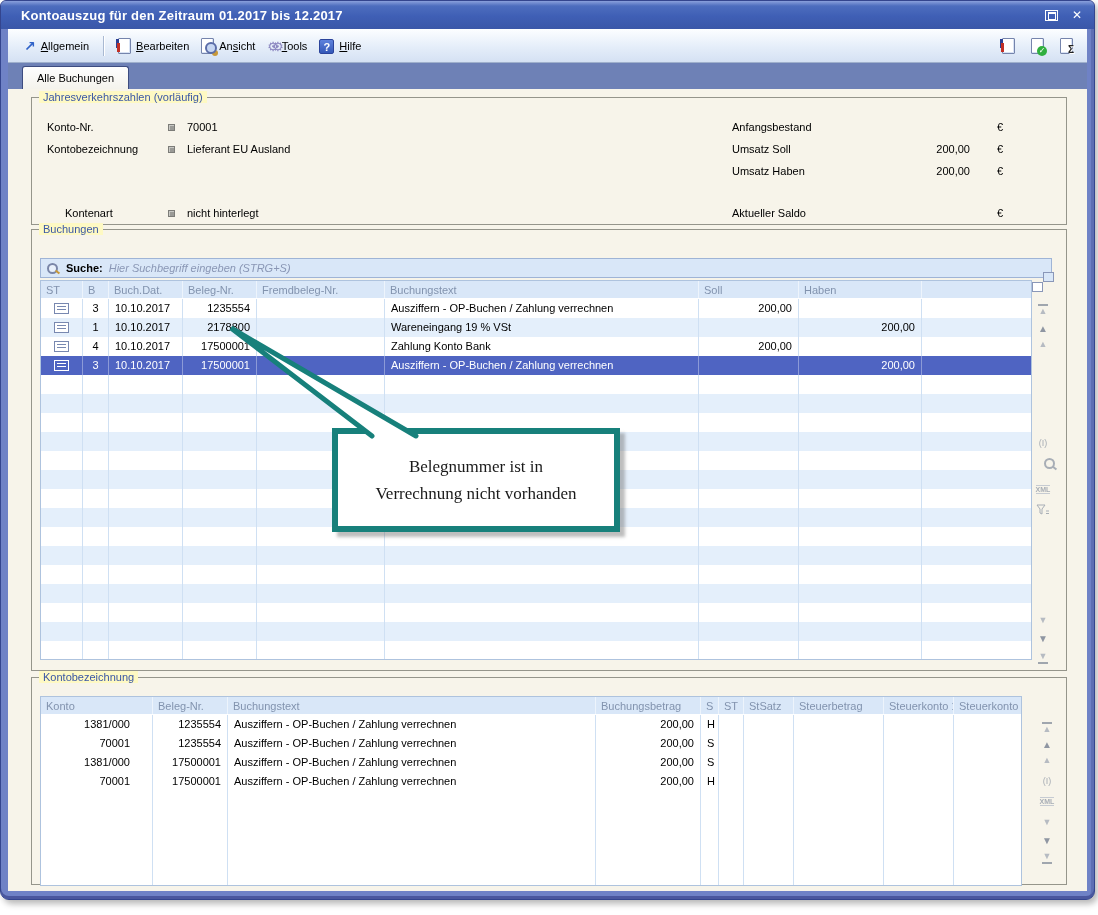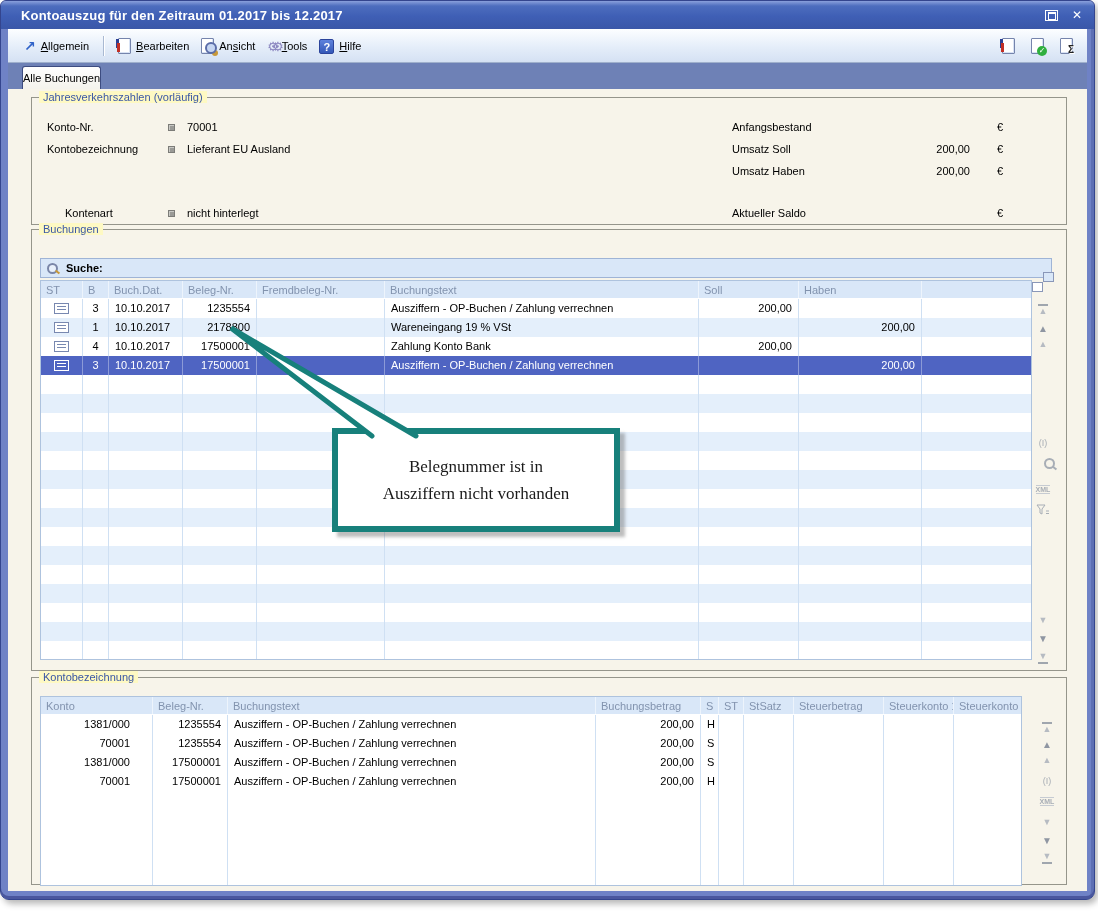--- a/index.html
+++ b/index.html
@@ -40,21 +40,21 @@
                     box-shadow:4px 5px 0 -3px #C89838; }
   .chk-badge { position:absolute; right:-4px; bottom:-3px; width:10px; height:10px; border-radius:50%;
                background:#2FAF3F; color:#FFF; font-size:8px; line-height:10px; text-align:center; font-weight:bold; }
   .sigma { position:absolute; right:-2px; bottom:-2px; font-size:10px; font-weight:bold; color:#222; text-shadow:1px 1px 0 #FFF; }
   .gears { color:#8C87C0; font-size:13px; letter-spacing:-7px; }
   .help-box { width:15px; height:15px; background:linear-gradient(#5E82DC,#3458B8); border:1px solid #2B449C;
               border-radius:2px; color:#FFF; font-weight:bold; font-size:11px; text-align:center; line-height:14px; }
 
   
   .tabstrip { height:26px; margin:0 7px; background:#6E81B6; position:relative; }
-  .tab { position:absolute; left:14px; bottom:0; height:23px; padding:0 0;
+  .tab { position:absolute; left:14px; bottom:0; height:23px; padding:0 14px;
          background:linear-gradient(#FEFEFE,#F4F3EC); border:1px solid #3D4C80; border-bottom:none;
          border-radius:3px 3px 0 0; line-height:22px; }
 
   
   .content { position:relative; height:802px; margin:0 7px; background:#F7F4EA; }
   .fieldset { position:absolute; border:1px solid #95958B; }
   .legend { position:absolute; top:-7px; left:7px; background:#fef9c3; padding:0 4px; color:#3A57A5; }
 
   
   .jrow { position:absolute; height:14px;margin-top:11px; }
@@ -213,20 +213,21 @@
         <span class="eur">€</span>
       </div>
     </div>
 
     <div class="fieldset" style="left:23px; top:140px; width:1036px; height:442px;">
       <span class="legend">Buchungen</span>
 
       <div class="searchbar">
         <span class="search-glass"></span>
         <span class="search-label">Suche:</span>
+        <input class="search-input" type="text" placeholder="Hier Suchbegriff eingeben (STRG+S)" style="">
       </div>
 
       <div class="tbl t1" style="left:8px; top:50px; width:992px; height:380px;">
         <div class="thead">
           <div class="cell c0">ST</div>
           <div class="cell c1">B</div>
           <div class="cell c2">Buch.Dat.</div>
           <div class="cell c3">Beleg-Nr.</div>
           <div class="cell c4">Fremdbeleg-Nr.</div>
           <div class="cell c5">Buchungstext</div>
@@ -467,21 +468,21 @@
             <path d="M1 1h8L6 5v5L4 9V5z" fill="none" stroke="#A8AEB6"></path>
             <path d="M10 7h3M10 9.5h3" stroke="#A8AEB6"></path>
           </svg>
       </span>
       <span class="sicon arr-sm" style="left:1000px; top:386px;">▼</span>
       <span class="sicon arr-bold" style="left:1000px; top:404px;">▼</span>
       <span class="sicon bar-bot arr-sm" style="left:1000px; top:422px;">▼</span>
 
       <div class="callout">
         <div>Belegnummer ist in</div>
-        <div>Ausziffern nicht vorhanden</div>
+        <div>Verrechnung nicht vorhanden</div>
       </div>
       <svg class="arrow-svg" width="1036" height="442" viewBox="0 0 1036 442">
         <path d="M340 206 L199 98 L384 206" fill="#FFFFFF" stroke="#17807B" stroke-width="5" stroke-linecap="round"></path>
       </svg>
     </div>
 
     <div class="fieldset" style="left:23px; top:588px; width:1036px; height:208px;">
       <span class="legend">Kontobezeichnung</span>
 
       <div class="tbl t2" style="left:8px; top:18px; width:982px; height:190px;">

